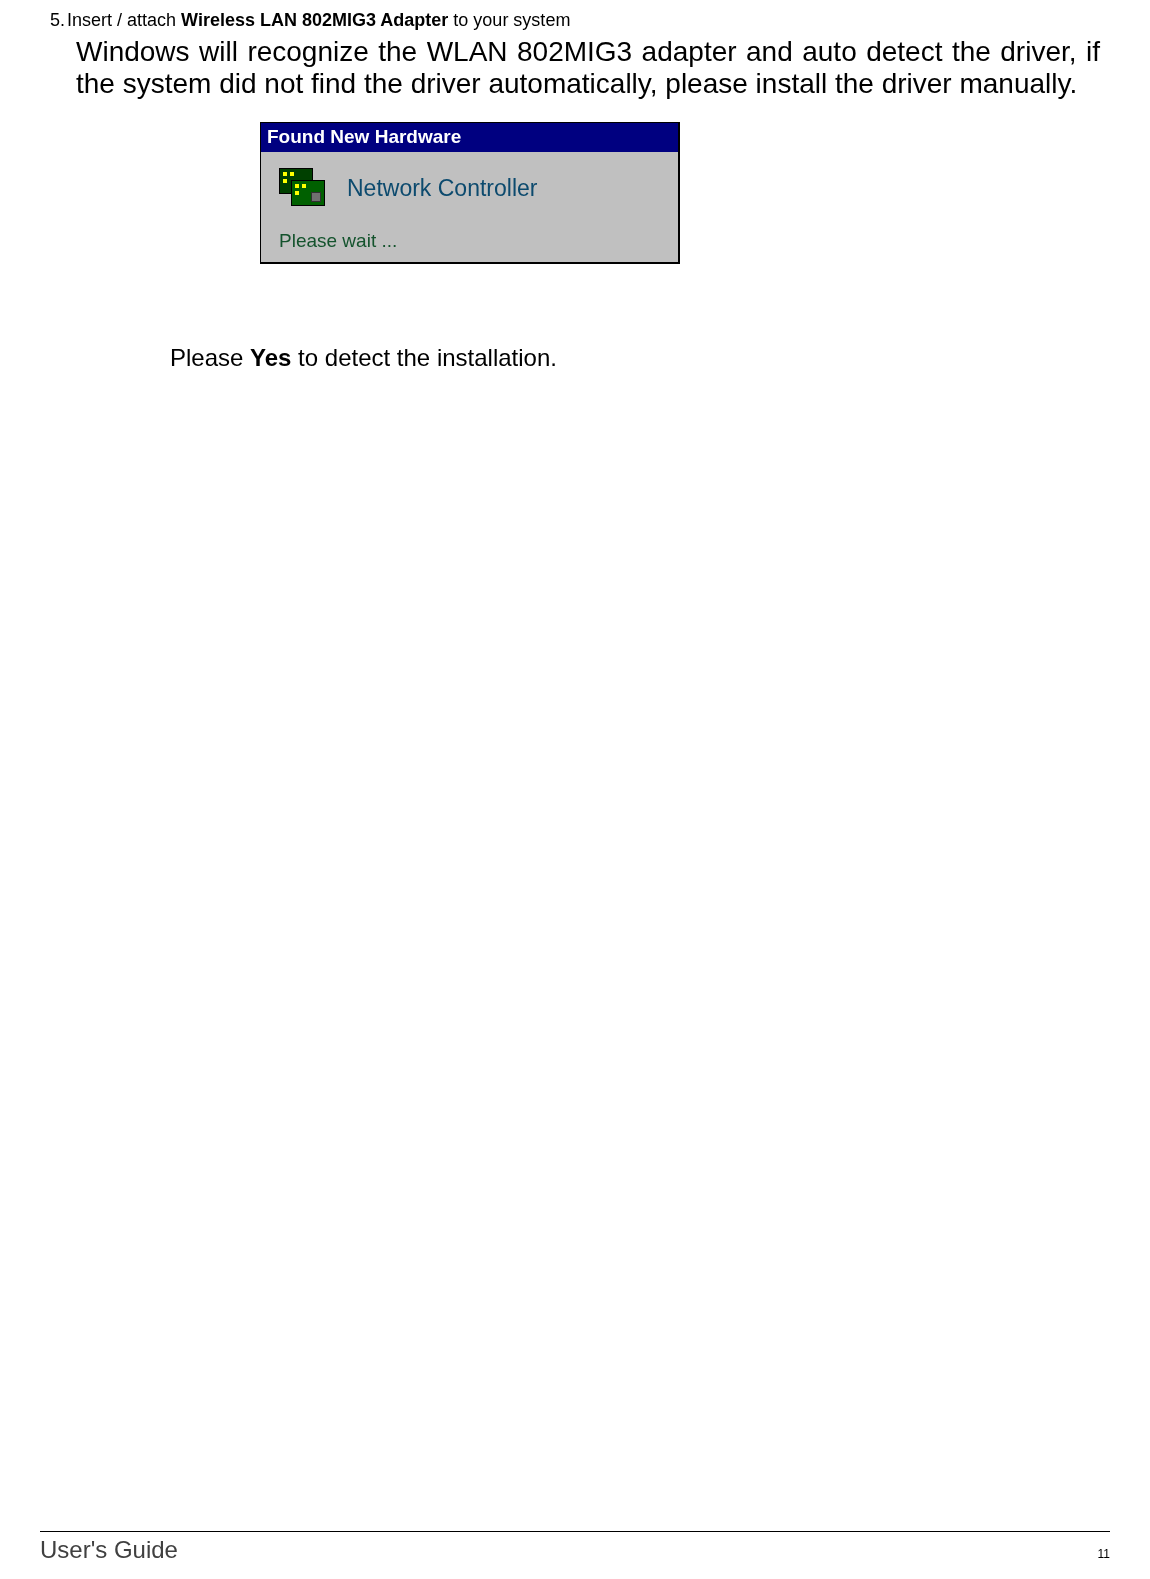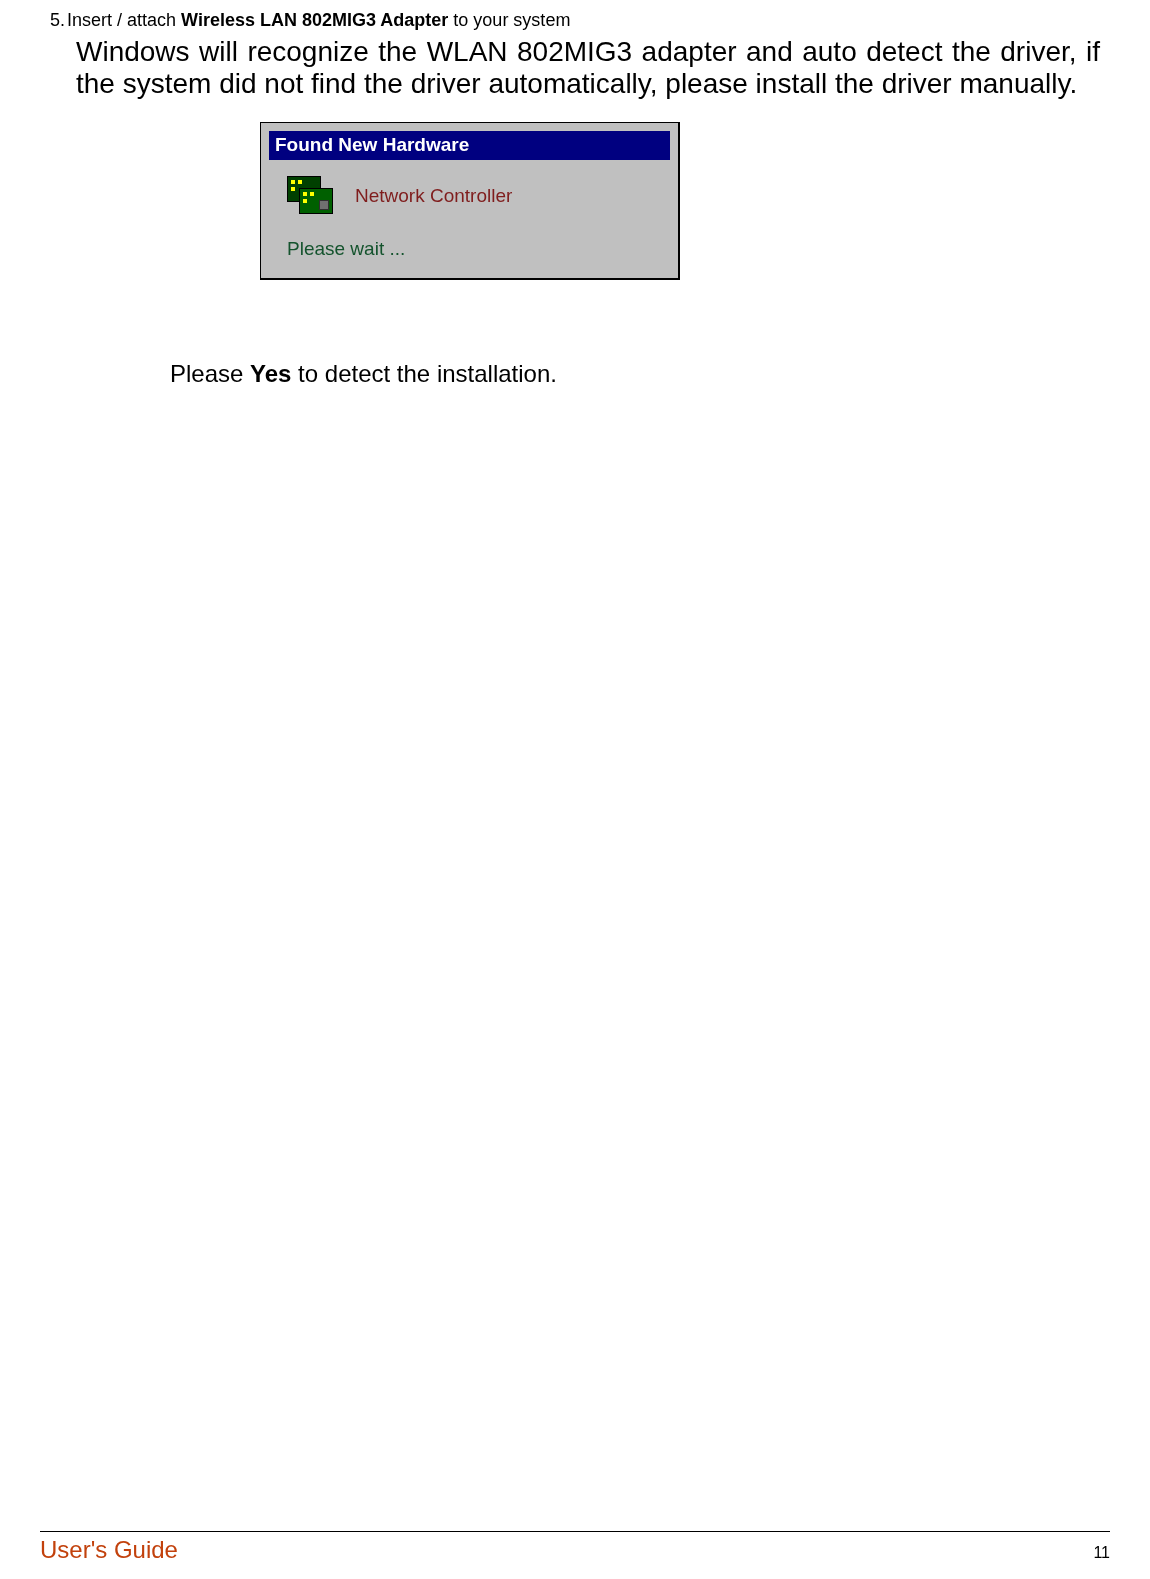--- a/index.html
+++ b/index.html
@@ -33,21 +33,21 @@
     .dialog-wrap {
       margin-left: 220px;
       margin-bottom: 80px;
     }
     .dialog {
       width: 420px;
       background: #c0c0c0;
       border: 1px solid #000;
       border-right: 2px solid #000;
       border-bottom: 2px solid #000;
-      padding: 8px;
+      padding: 0;
     }
     .titlebar {
       background: #000080;
       color: #fff;
       font-weight: bold;
       font-size: 19px;
       font-family: Arial, sans-serif;
       padding: 3px 6px 4px 6px;
     }
     .dialog-body {
@@ -98,22 +98,22 @@
     .card-front::after {
       content: "";
       position: absolute;
       background: #ffff00;
     }
     .card-front::before { width: 4px; height: 4px; left: 3px; top: 3px; }
     .card-front::after  { width: 4px; height: 4px; left: 10px; top: 3px; }
     .card-front .d3 { position:absolute; width:4px; height:4px; left:3px; top:10px; background:#ffff00; }
     .card-front .chip { position:absolute; width:10px; height:10px; right:3px; bottom:3px; background:#707070; border:1px solid #303030; }
     .device-label {
-      font-size: 19px;
-      color: #7f1d1d;
+      font-size: 23px;
+      color: #0c4a6e;
       font-family: "MS Sans Serif", Tahoma, Arial, sans-serif;
     }
     .wait-label {
       font-size: 19px;
       color: #14532d;
       font-family: "MS Sans Serif", Tahoma, Arial, sans-serif;
     }
     .yes-line {
       font-size: 24px;
       color: #000;
@@ -131,24 +131,24 @@
       margin: 0 0 4px 0;
       width: 100%;
     }
     .footer-row {
       display: flex;
       justify-content: space-between;
       align-items: baseline;
     }
     .footer-title {
       font-size: 24px;
-      color: #c2410c;
+      color: #404040;
     }
     .page-num {
-      font-size: 16px;
+      font-size: 12px;
       color: #000;
     }
   </style>
 </head>
 <body>
 
 <p class="step-line">
   <span class="step-number">5.</span><span>Insert / attach </span><span class="bold">Wireless LAN 802MIG3 Adapter</span><span> to your system</span>
 </p>
 

